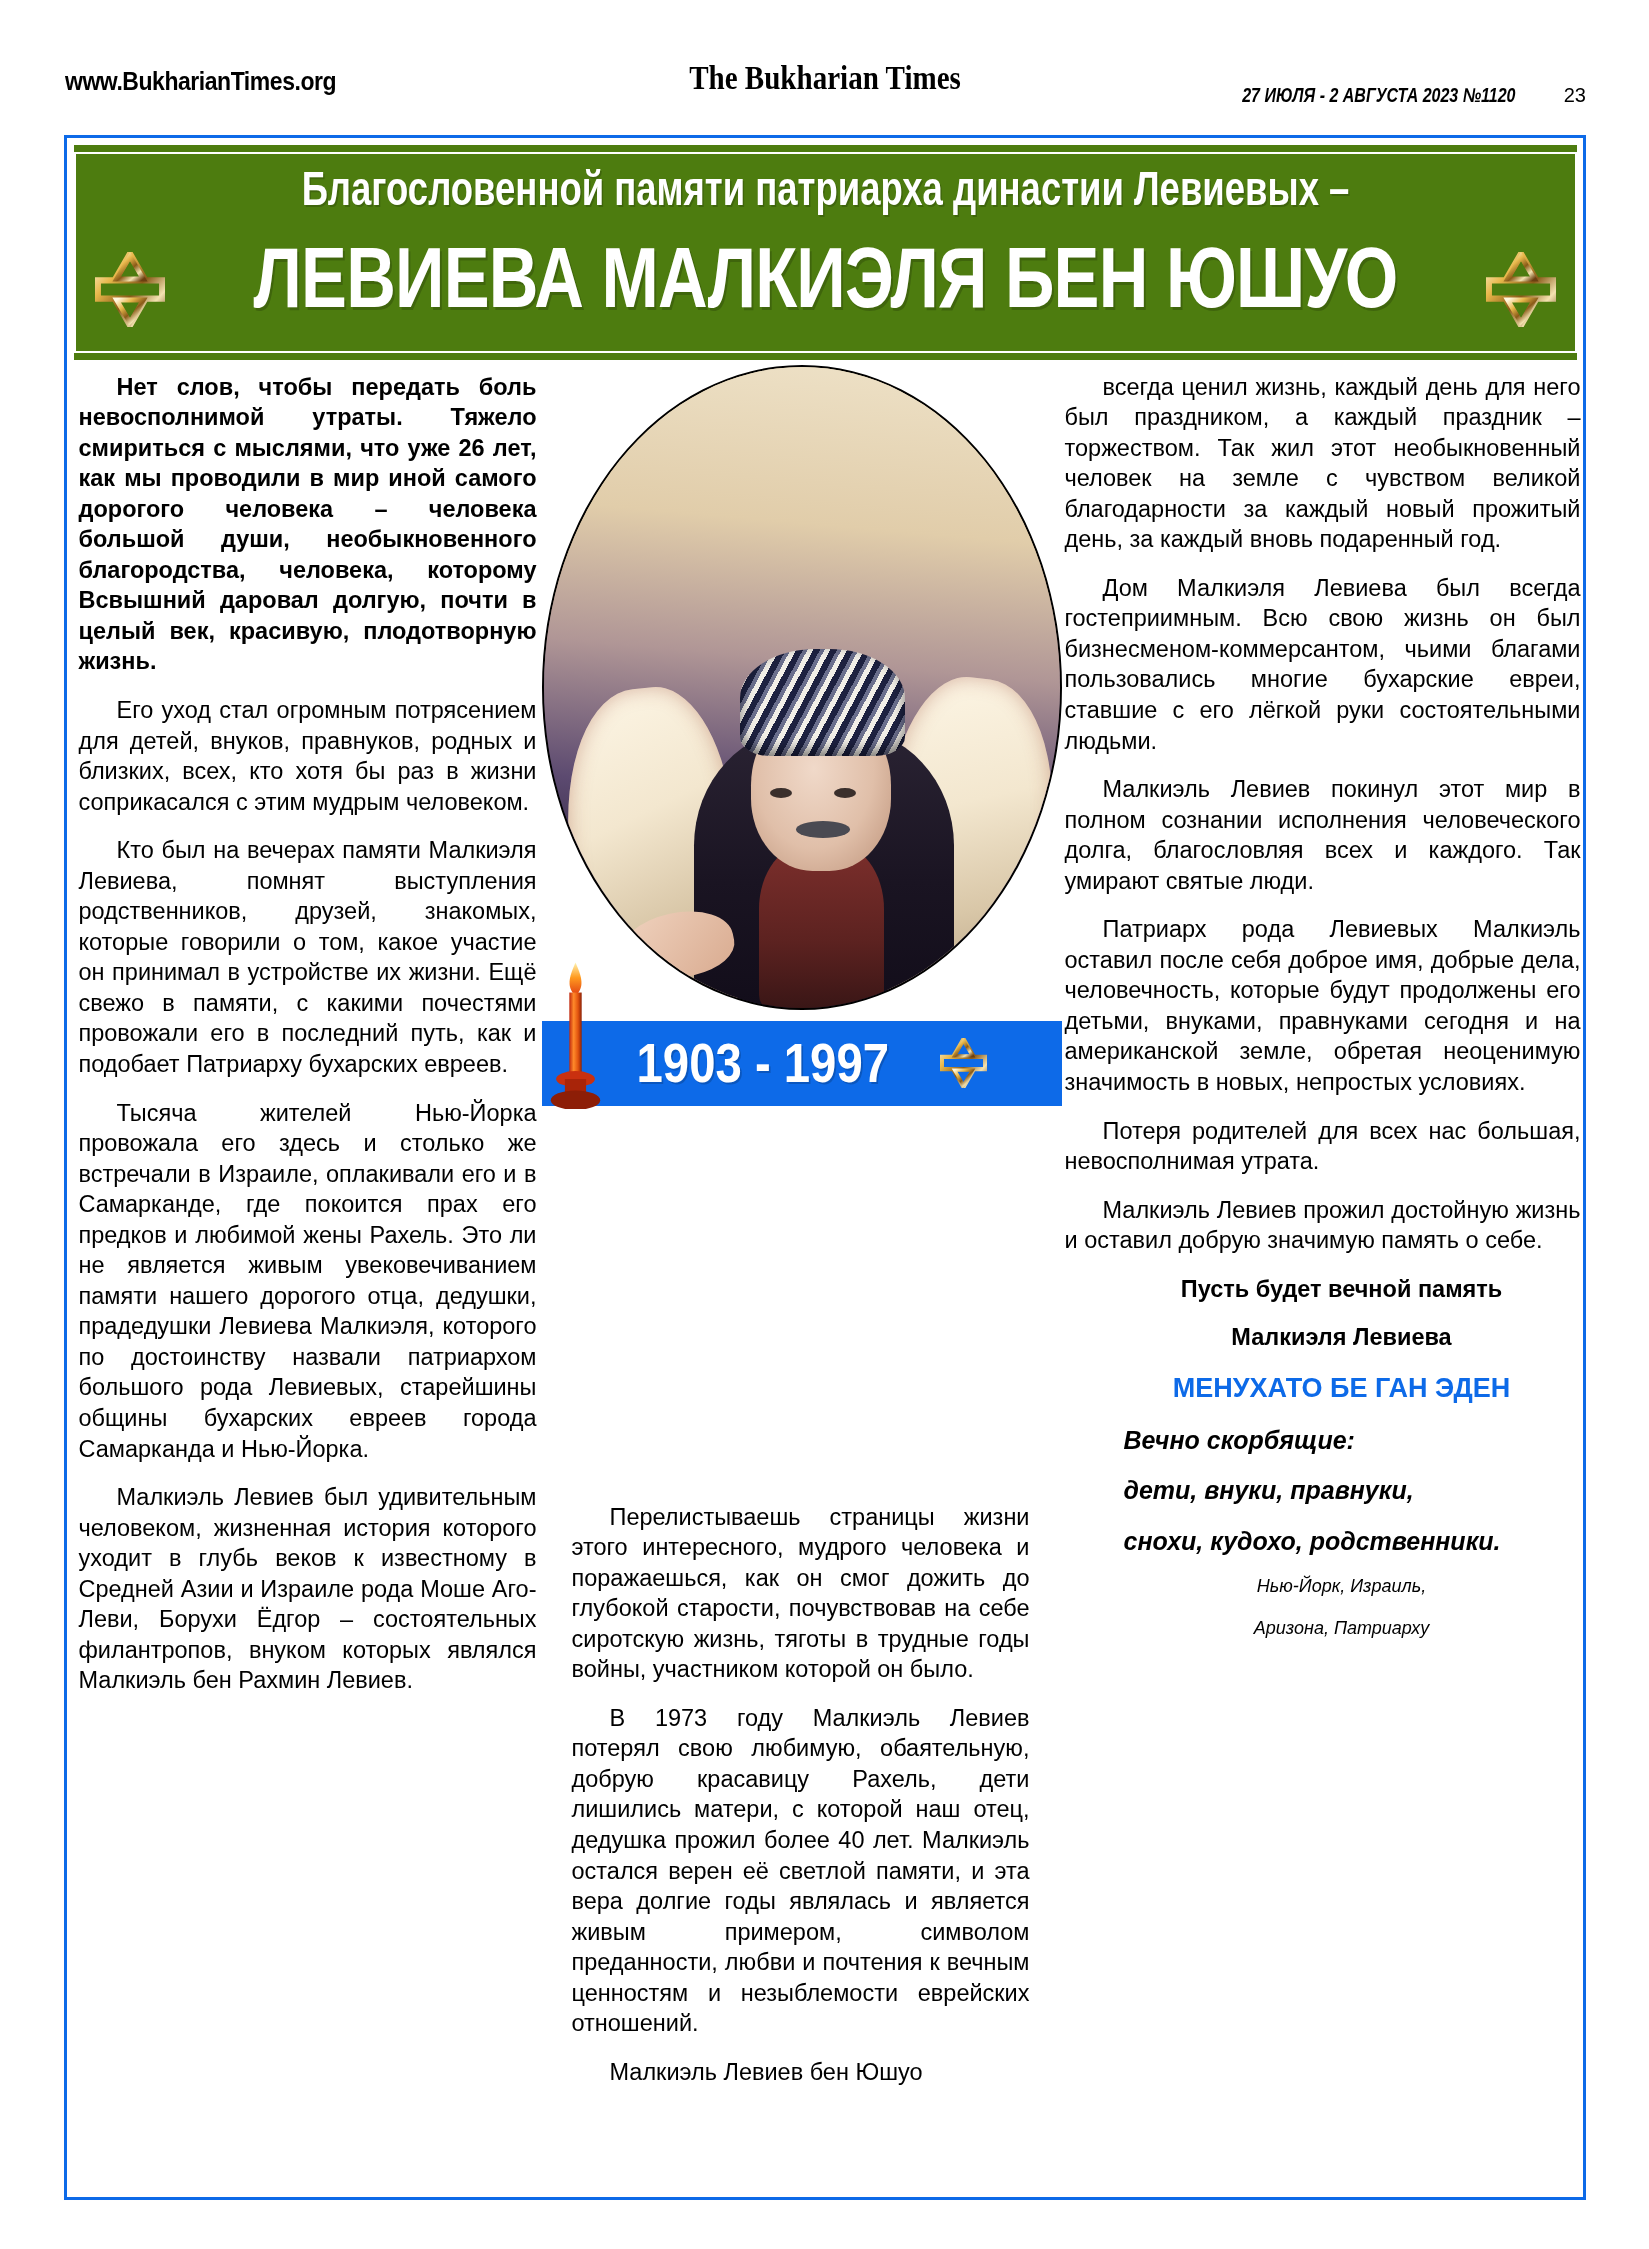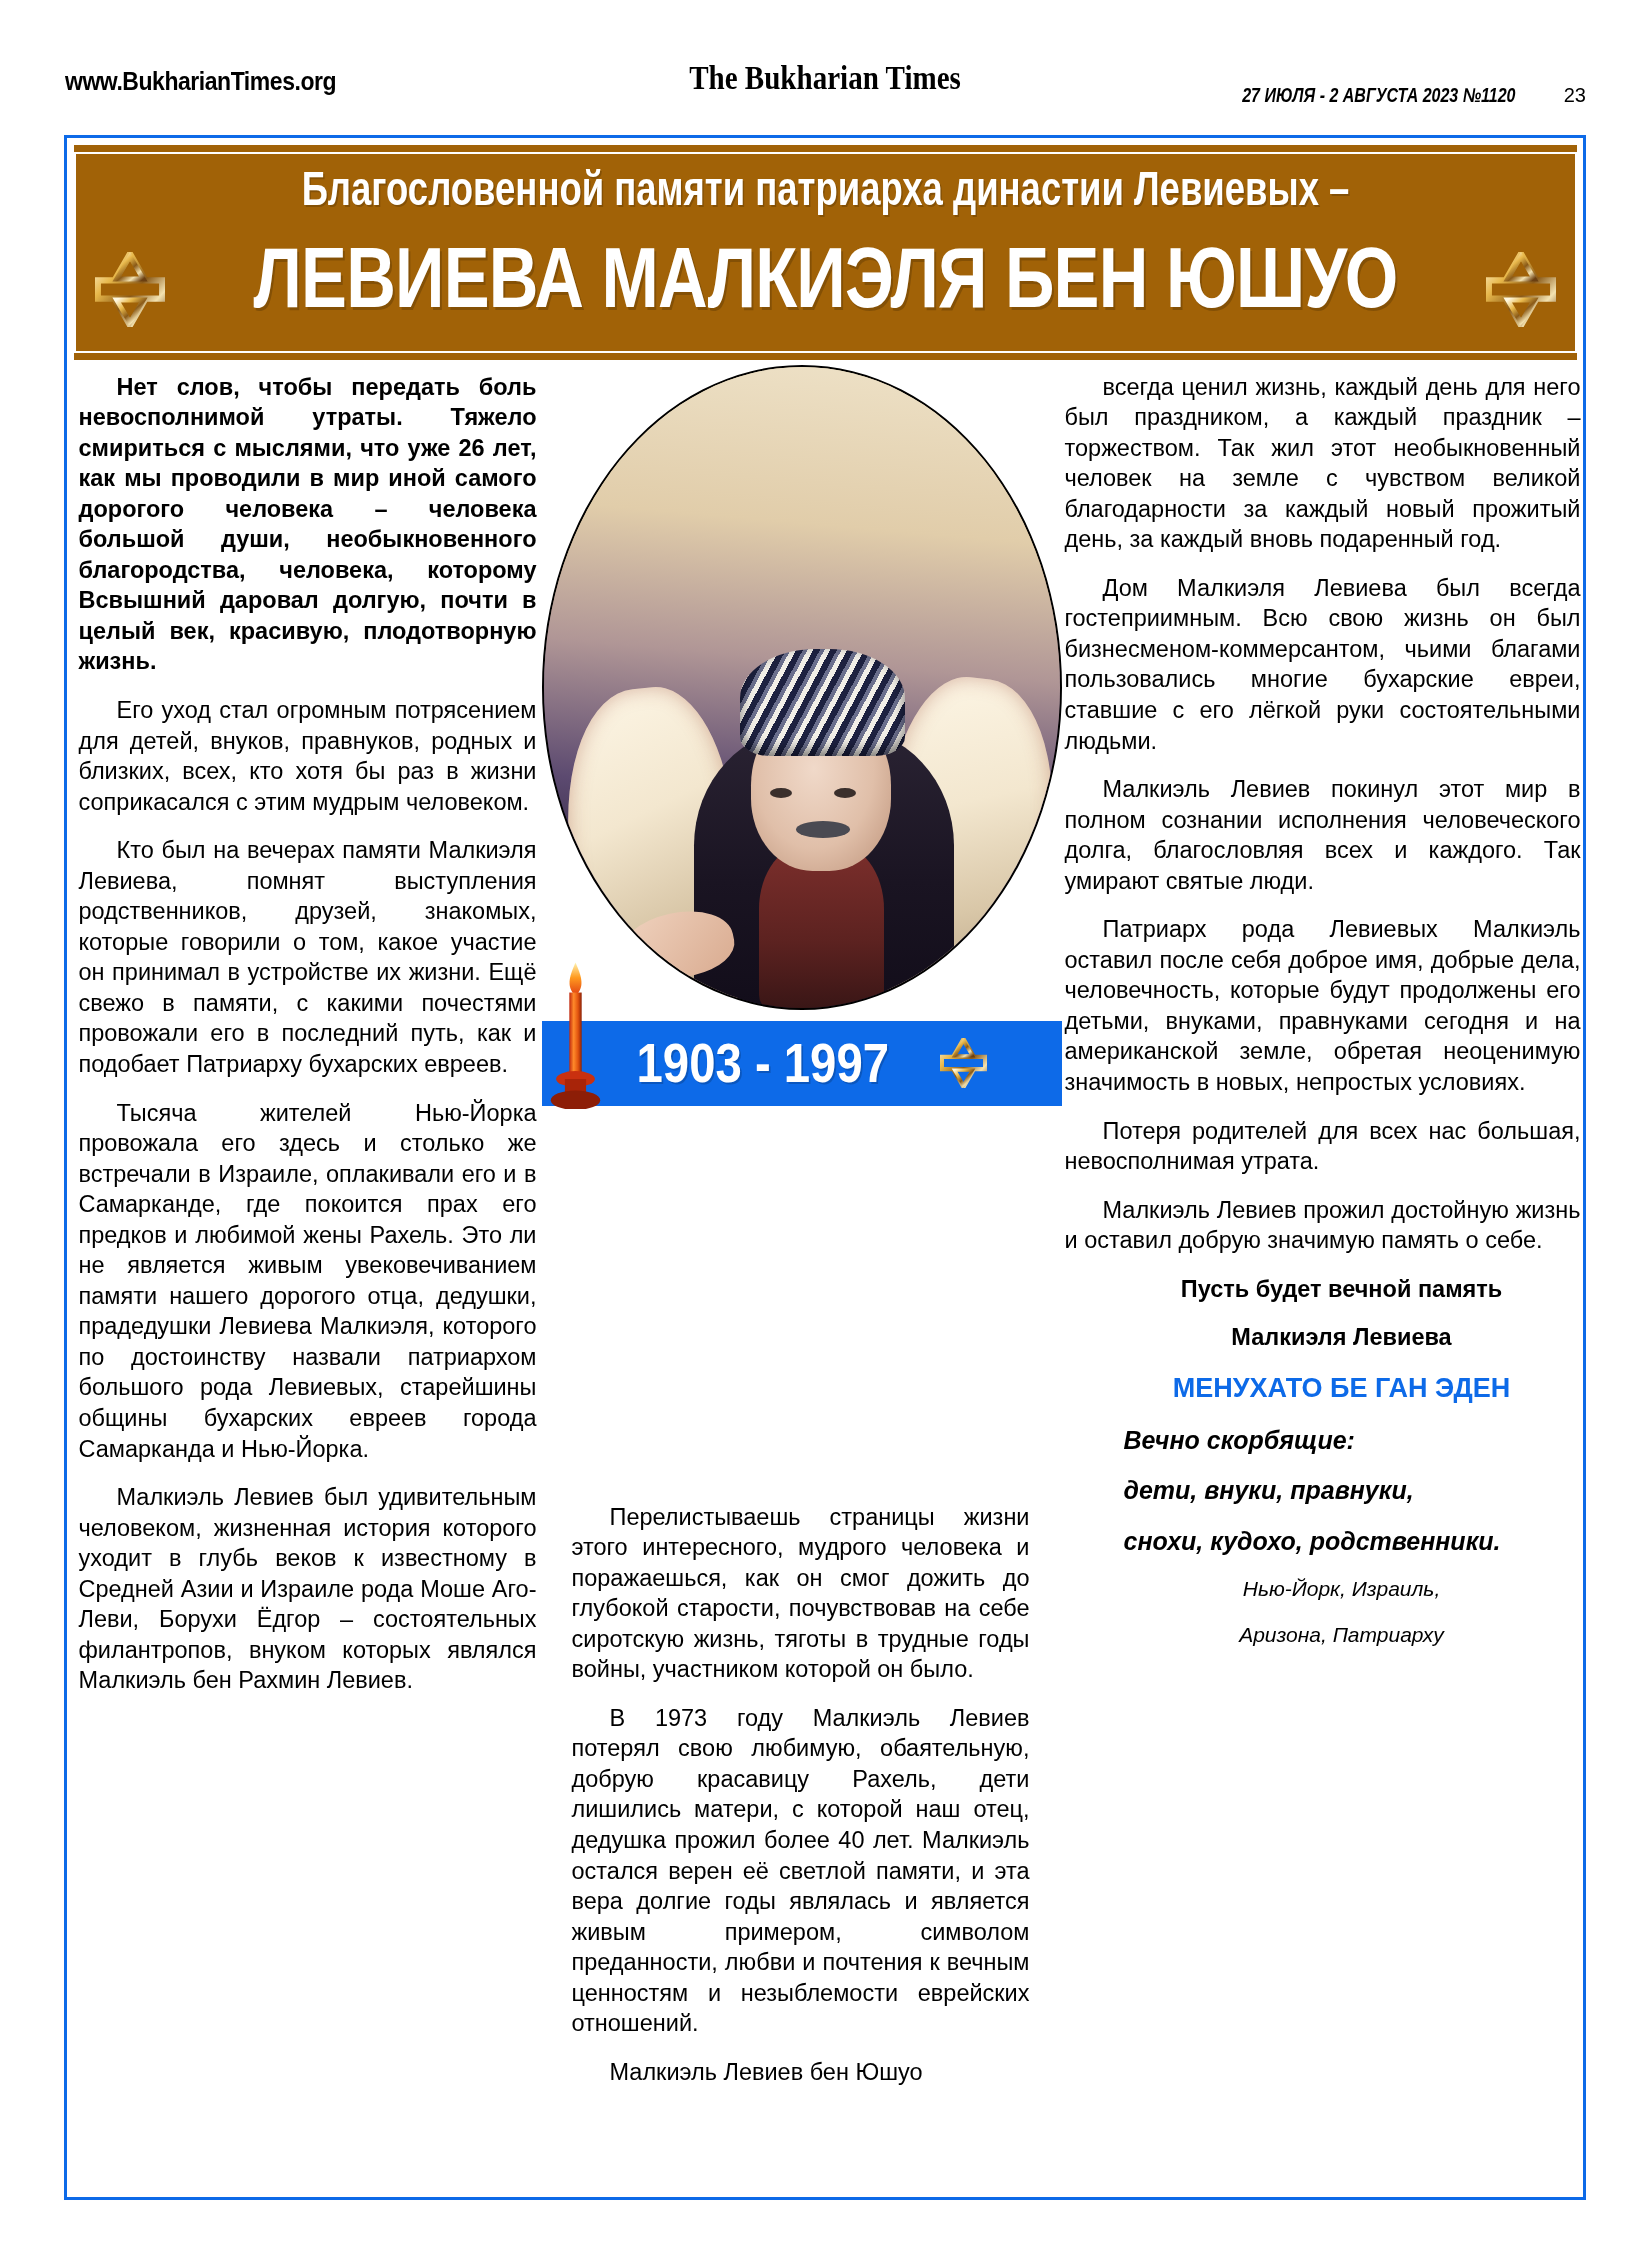--- a/index.html
+++ b/index.html
@@ -46,21 +46,21 @@
   .frame {
     position:absolute; left:64px; top:135px;
     width:1522px; height:2065px;
     border:3.5px solid #0d6ae8; background:#fff;
     padding:6.5px;
   }
 
   
   .banner {
     position:relative;
-    background:#a16207;
+    background:#4d7c0f;
     height:215px;
     padding:7px 0;
   }
   .banner-inner{
     position:relative; width:100%; height:100%;
     border:2px solid #ffffff;
   }
   .banner-line1 {
     position:absolute; left:0; right:0; top:11px;
     text-align:center; color:#fff;
@@ -207,21 +207,21 @@
     color:#0d6ae8; font-weight:bold;
     font-size:27px; letter-spacing:0px; text-indent:0;
   }
   .mourners {
     margin-top:28px; text-align:left;
     font-style:italic; font-weight:bold; font-size:25px;
     line-height:1.30; text-indent:0; padding-left:21px;
   }
   .places {
     margin-top:28px; text-align:center;
-    font-style:italic; font-size:21px; line-height:1.30; text-indent:0;
+    font-style:italic; font-size:18px; line-height:1.30; text-indent:0;
   }
 </style>
 </head>
 <body>
 
 <div class="page">
 
   <div class="masthead">
     <div class="mh-site">www.BukharianTimes.org</div>
     <div class="mh-title">The Bukharian Times</div>

